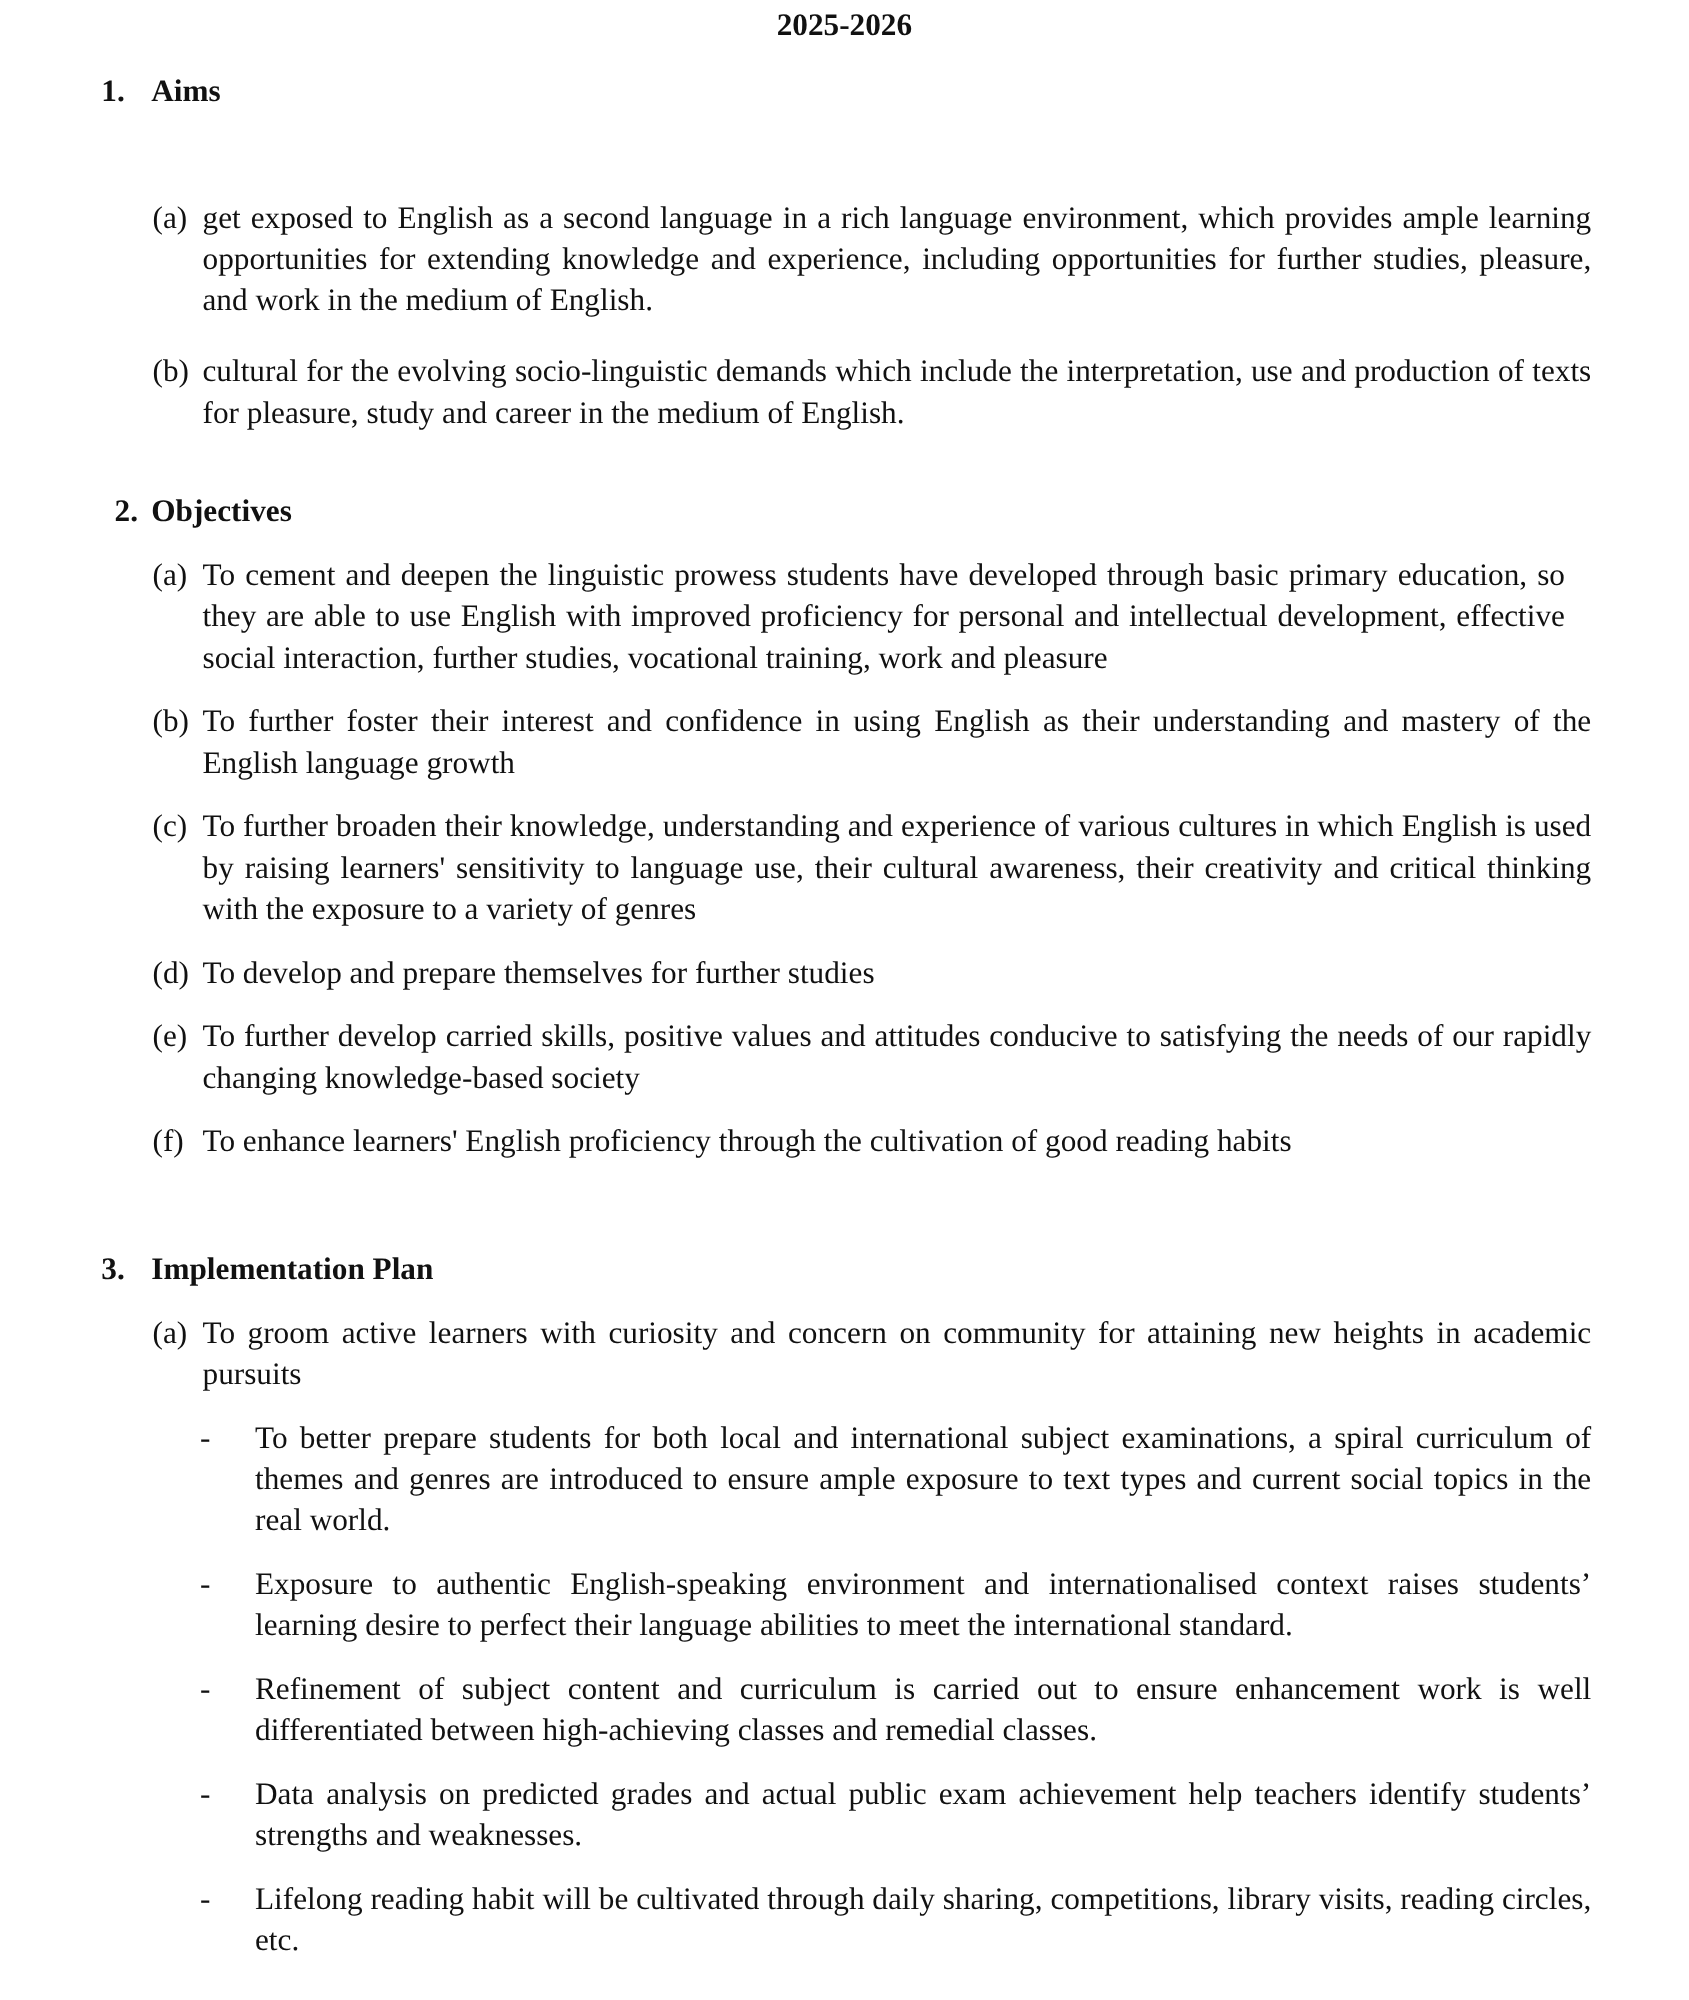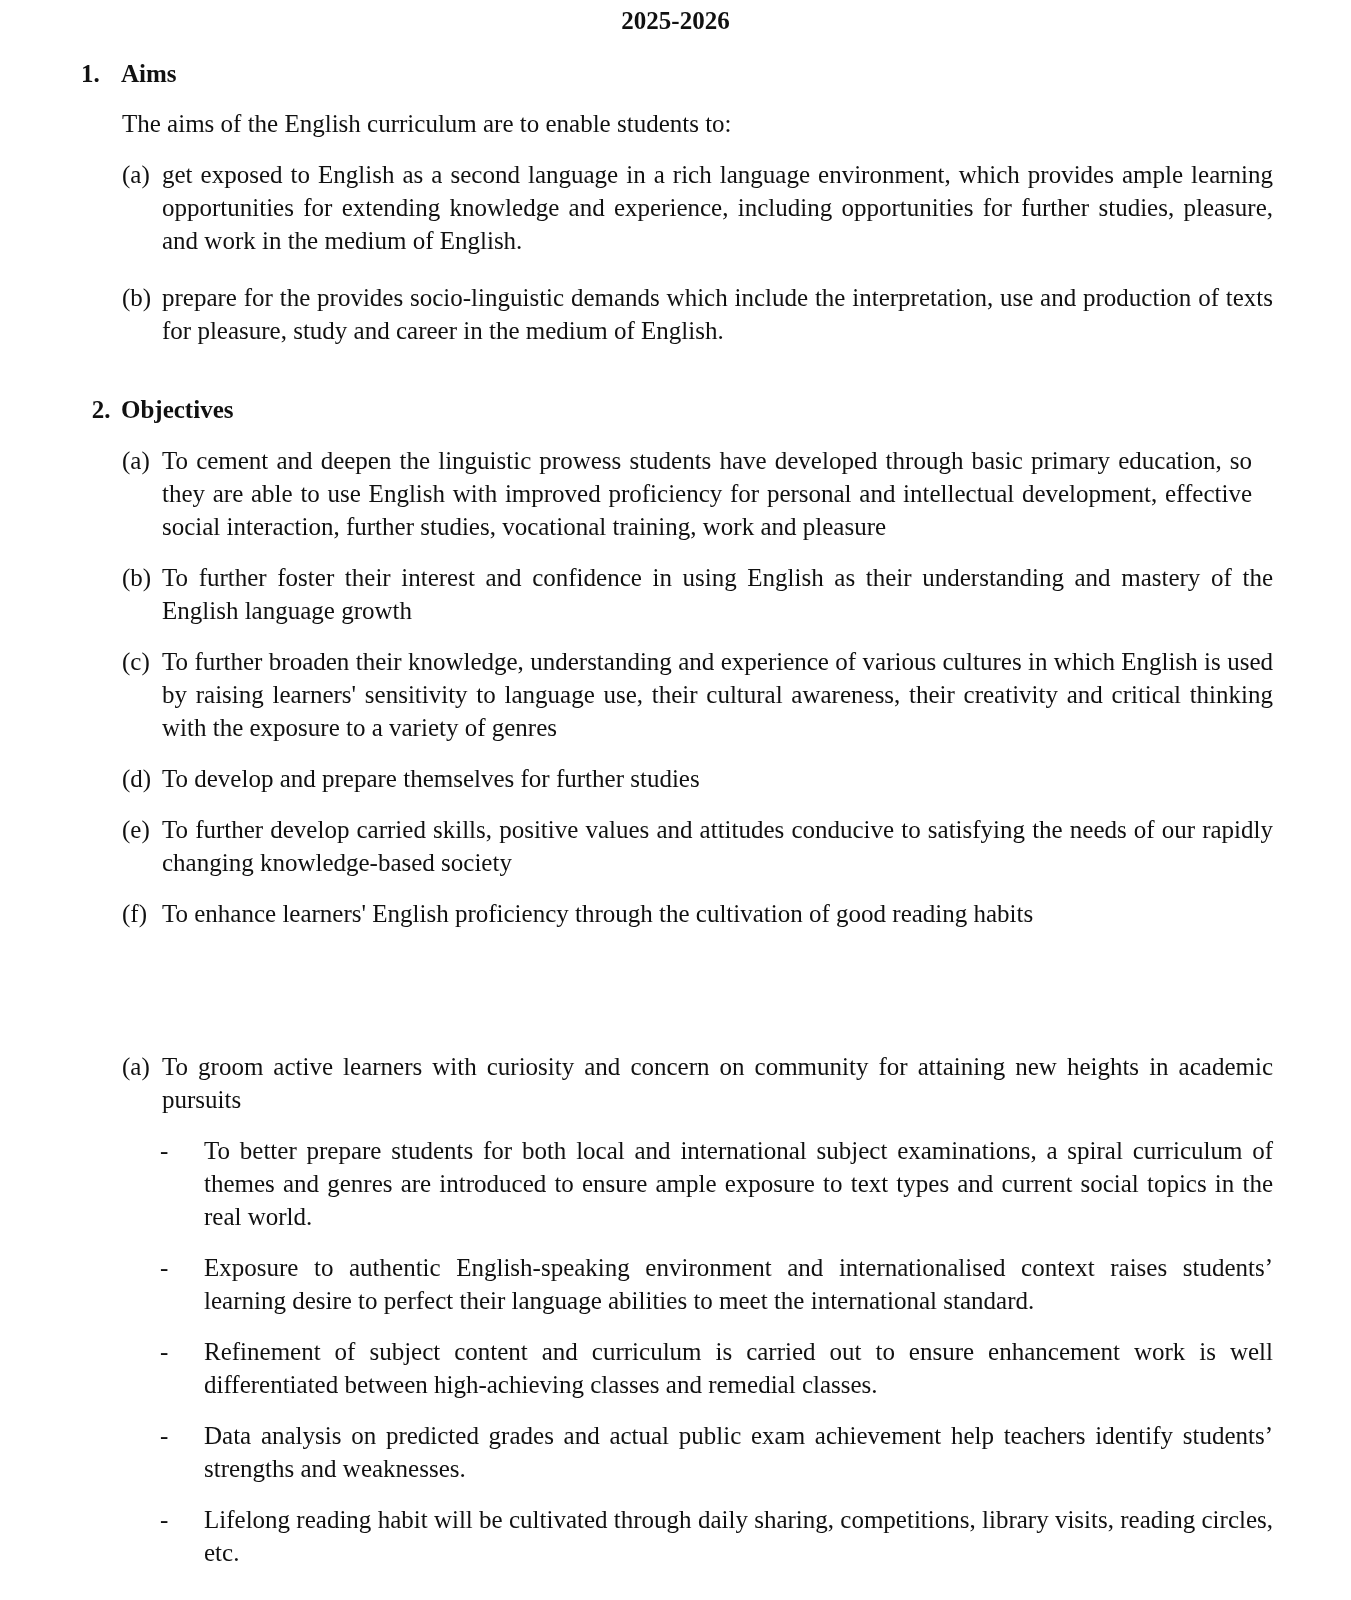--- a/index.html
+++ b/index.html
@@ -85,30 +85,29 @@
 <body>
 
 <div class="page">
 
   <div class="doc-title">2025-2026</div>
 
   <div class="section-heading" style="top:57px;">
     <span class="num">1.</span><span>Aims</span>
   </div>
 
-  <div class="para" style="top:107px;">The aims of the English curriculum are to enable students to:</div>
 
   <div class="item" style="top:158px;">
     <span class="marker">(a)</span>
     <span class="text">get exposed to English as a second language in a rich language environment, which provides ample learning opportunities for extending knowledge and experience, including opportunities for further studies, pleasure, and work in the medium of English.</span>
   </div>
 
   <div class="item" style="top:281px;">
     <span class="marker">(b)</span>
-    <span class="text">prepare for the provides socio-linguistic demands which include the interpretation, use and production of texts for pleasure, study and career in the medium of English.</span>
+    <span class="text">cultural for the evolving socio-linguistic demands which include the interpretation, use and production of texts for pleasure, study and career in the medium of English.</span>
   </div>
 
   <div class="section-heading" style="top:393px;text-align:center;">
     <span class="num">2.</span><span>Objectives</span>
   </div>
 
   <div class="item" style="top:444px; width:1130px;">
     <span class="marker">(a)</span>
     <span class="text">To cement and deepen the linguistic prowess students have developed through basic primary education, so they are able to use English with improved proficiency for personal and intellectual development, effective social interaction, further studies, vocational training, work and pleasure</span>
   </div>
@@ -131,20 +130,23 @@
   <div class="item" style="top:813px;">
     <span class="marker">(e)</span>
     <span class="text">To further develop carried skills, positive values and attitudes conducive to satisfying the needs of our rapidly changing knowledge-based society</span>
   </div>
 
   <div class="item" style="top:897px;">
     <span class="marker">(f)</span>
     <span class="text">To enhance learners' English proficiency through the cultivation of good reading habits</span>
   </div>
 
+  <div class="section-heading" style="top:999px;">
+    <span class="num">3.</span><span>Implementation Plan</span>
+  </div>
 
   <div class="item" style="top:1050px;">
     <span class="marker">(a)</span>
     <span class="text">To groom active learners with curiosity and concern on community for attaining new heights in academic pursuits</span>
   </div>
 
   <div class="bullet" style="top:1134px;">
     <span class="marker">-</span>
     <span class="text">To better prepare students for both local and international subject examinations, a spiral curriculum of themes and genres are introduced to ensure ample exposure to text types and current social topics in the real world.</span>
   </div>

